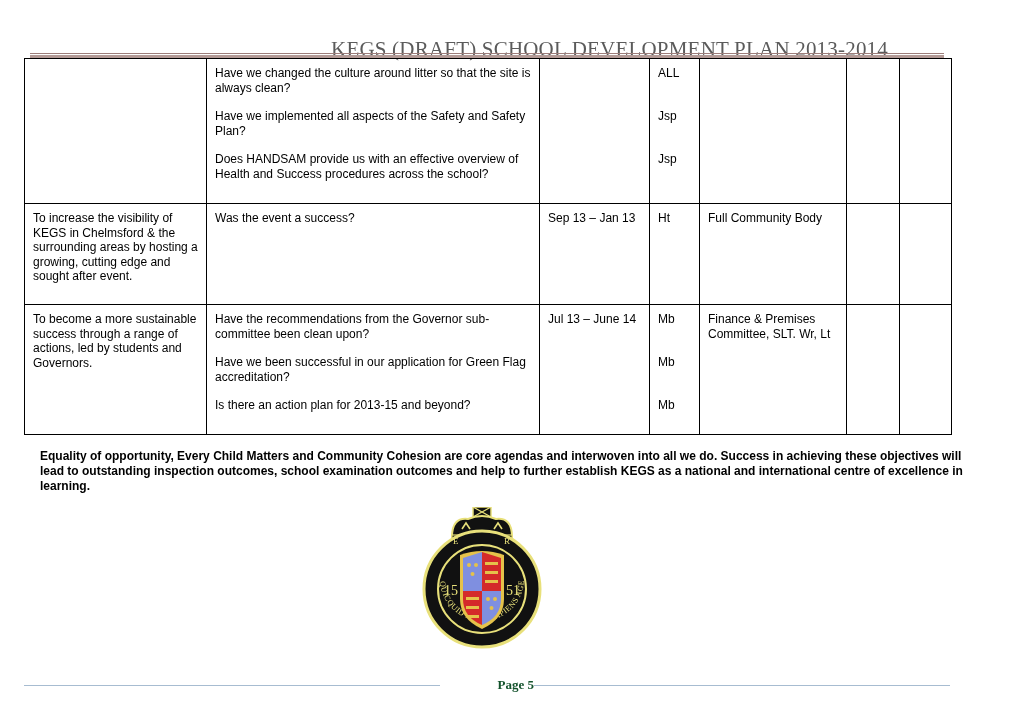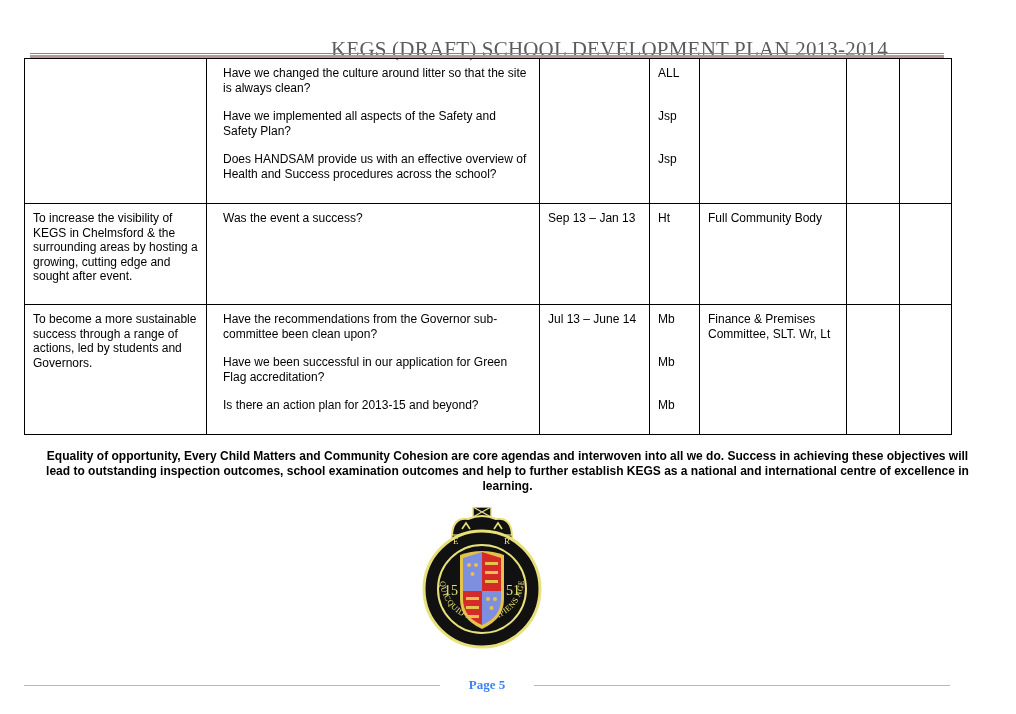--- a/index.html
+++ b/index.html
@@ -2,29 +2,29 @@
 <html><head>
 <meta charset="utf-8">
 <style>
   html, body { margin:0; padding:0; background:#ffffff; }
   body { width:1016px; height:714px; position:relative; overflow:hidden; font-family:"Liberation Sans", sans-serif; color:#000; }
   .header-title { position:absolute; left:0; width:888px; top:30px; text-align:right; font-family:"Liberation Serif", serif; font-size:21px; color:#5b5b5b; letter-spacing:0.2px;margin-top:7px; }
   .header-rule-thin { position:absolute; left:30px; width:914px; top:53px; height:1px; background:#9d7f7b; }
   .header-rule-thick { position:absolute; left:30px; width:914px; top:55px; height:4px; background:#b39a96; }
   table.plan { position:absolute; left:24px; top:58px; width:927px; border-collapse:collapse; table-layout:fixed; font-size:12px; line-height:14.5px; }
   table.plan td { border:1.5px solid #000; vertical-align:top; padding:7px 8px 8px 8px; }
-  .q { margin:0 0 14px 8px; }
+  .q { margin:0 0 14px 0; }
   .q:last-child { margin-bottom:0; }
   .who { margin:0; }
   .who-item { height:43px; }
-  .footer-statement { position:absolute; left:40px; width:935px; top:449px; text-align:center; font-weight:bold; font-size:12px; line-height:15px; }
+  .footer-statement { position:absolute; left:40px; width:935px; top:449px; font-weight:bold; font-size:12px; line-height:15px; }
   .crest { position:absolute; left:418px; top:507px; width:128px; height:144px; }
   .footer-line-left { position:absolute; left:24px; width:416px; top:685px; height:1px; background:#a7bcd1; }
   .footer-line-right { position:absolute; left:534px; width:416px; top:685px; height:1px; background:#a7bcd1; }
-  .page-label { position:absolute; left:440px; width:94px; top:677px; text-align:center; font-family:"Liberation Serif", serif; font-weight:bold; font-size:13px; color:#3b82f6; }
+  .page-label { position:absolute; left:440px; width:94px; top:677px; text-align:right; font-family:"Liberation Serif", serif; font-weight:bold; font-size:13px; color:#14532d; }
 </style>
 </head>
 <body>
 
 <div class="header-title">KEGS (DRAFT) SCHOOL DEVELOPMENT PLAN 2013-2014</div>
 <div class="header-rule-thin"></div>
 <div class="header-rule-thick"></div>
 
 <table class="plan">
   <colgroup>

